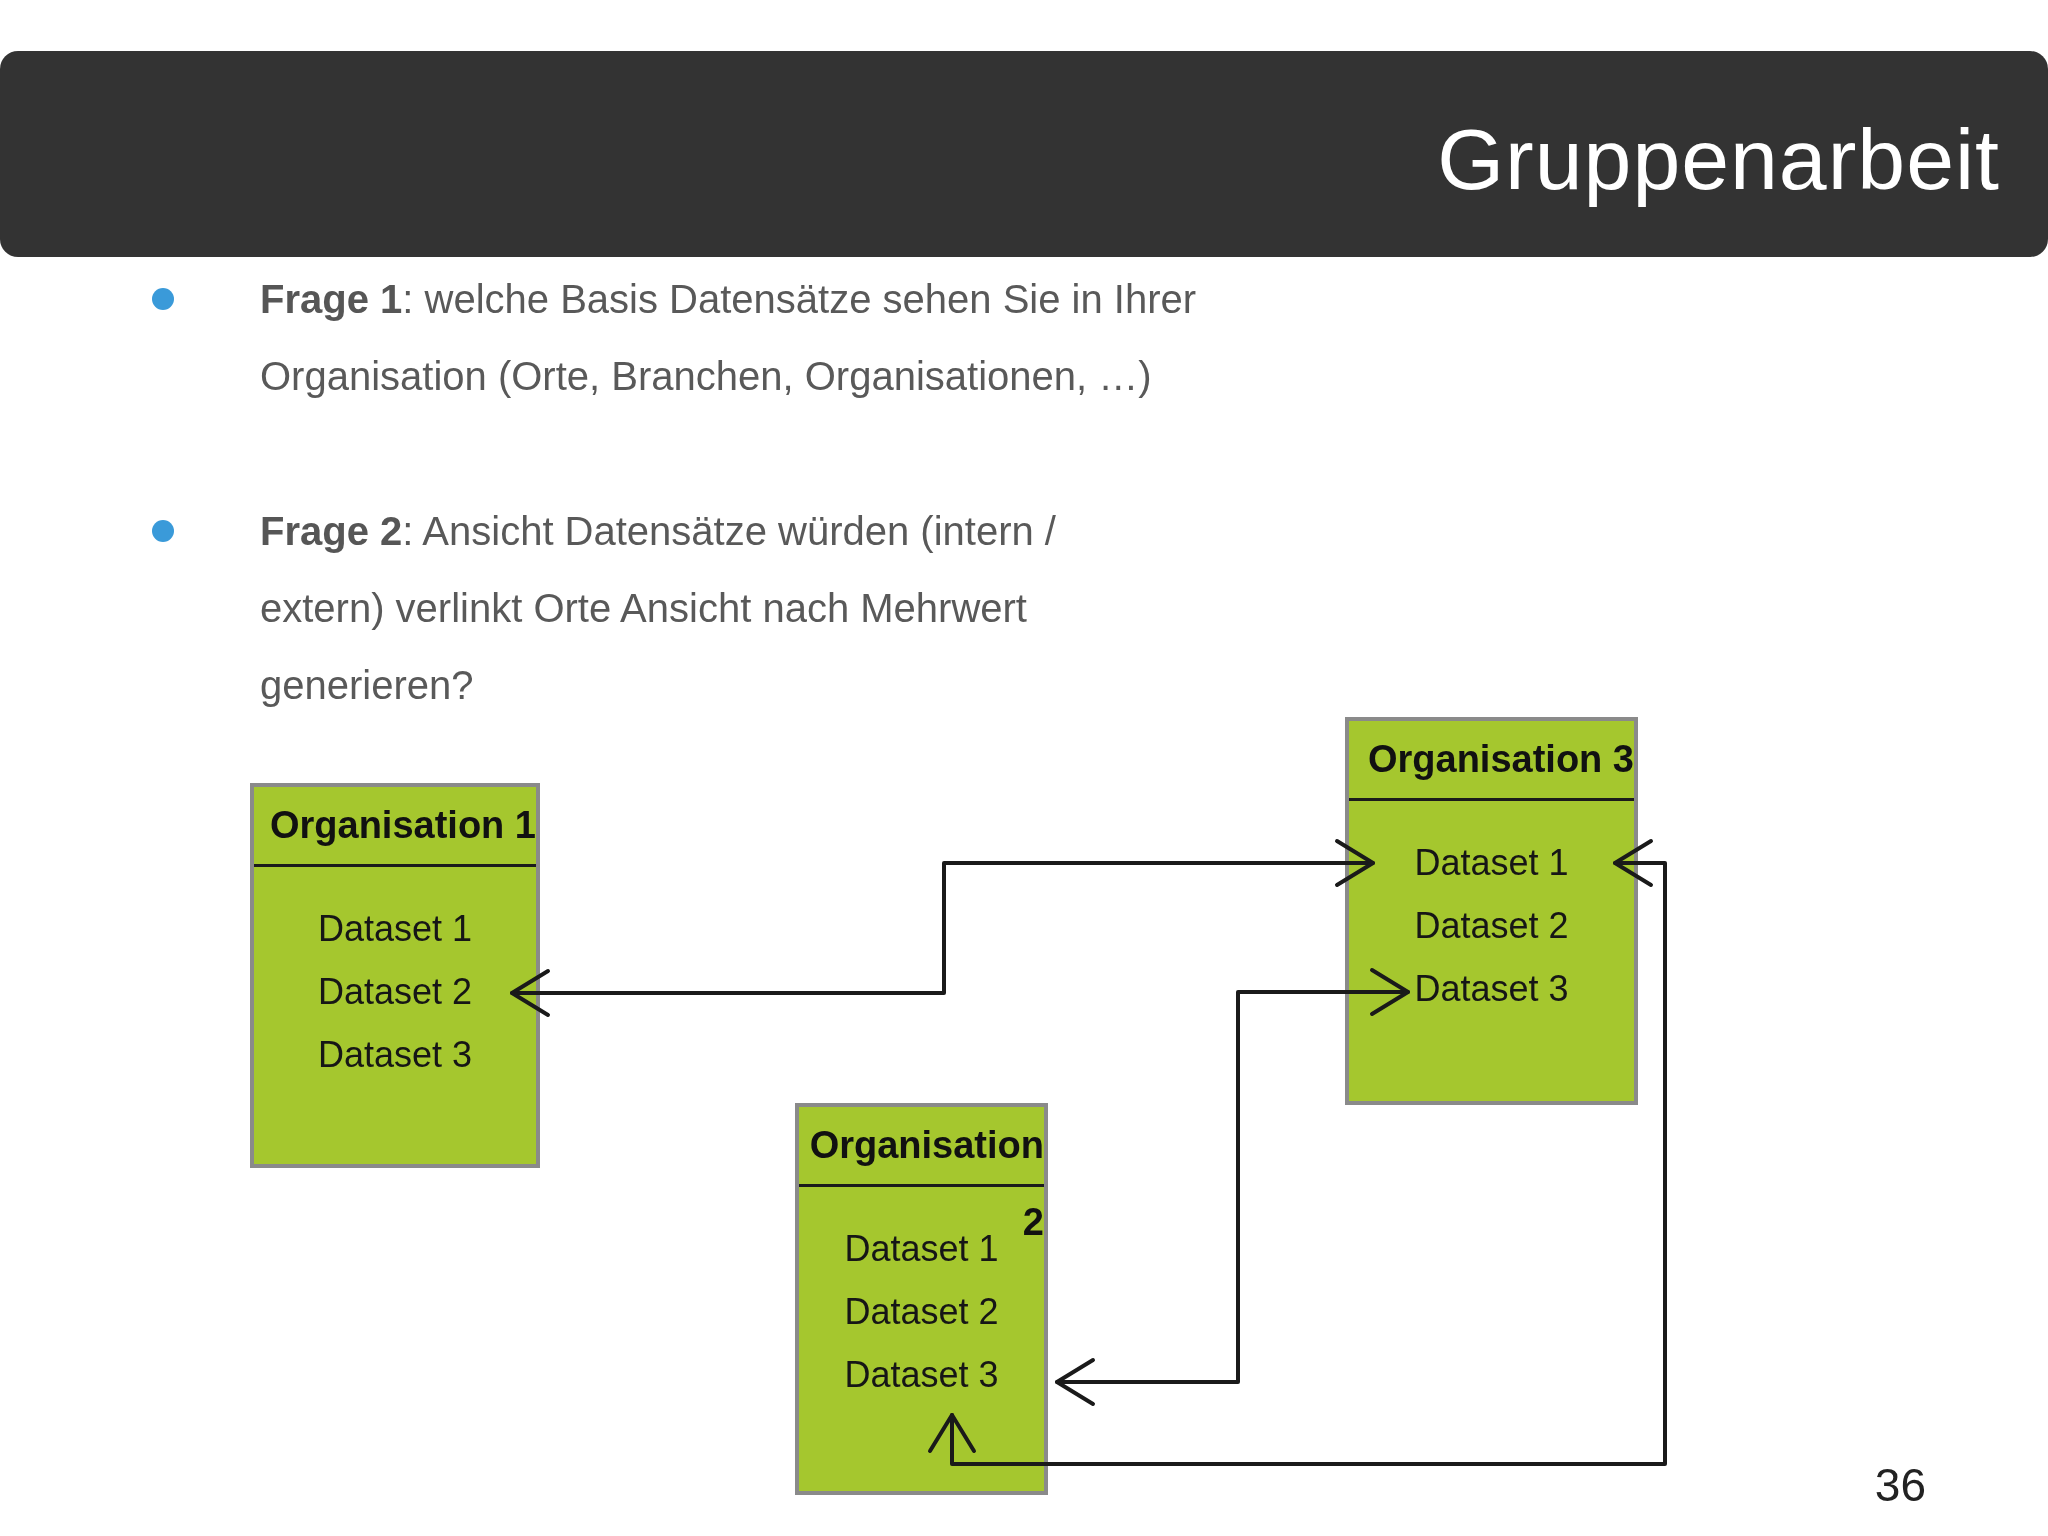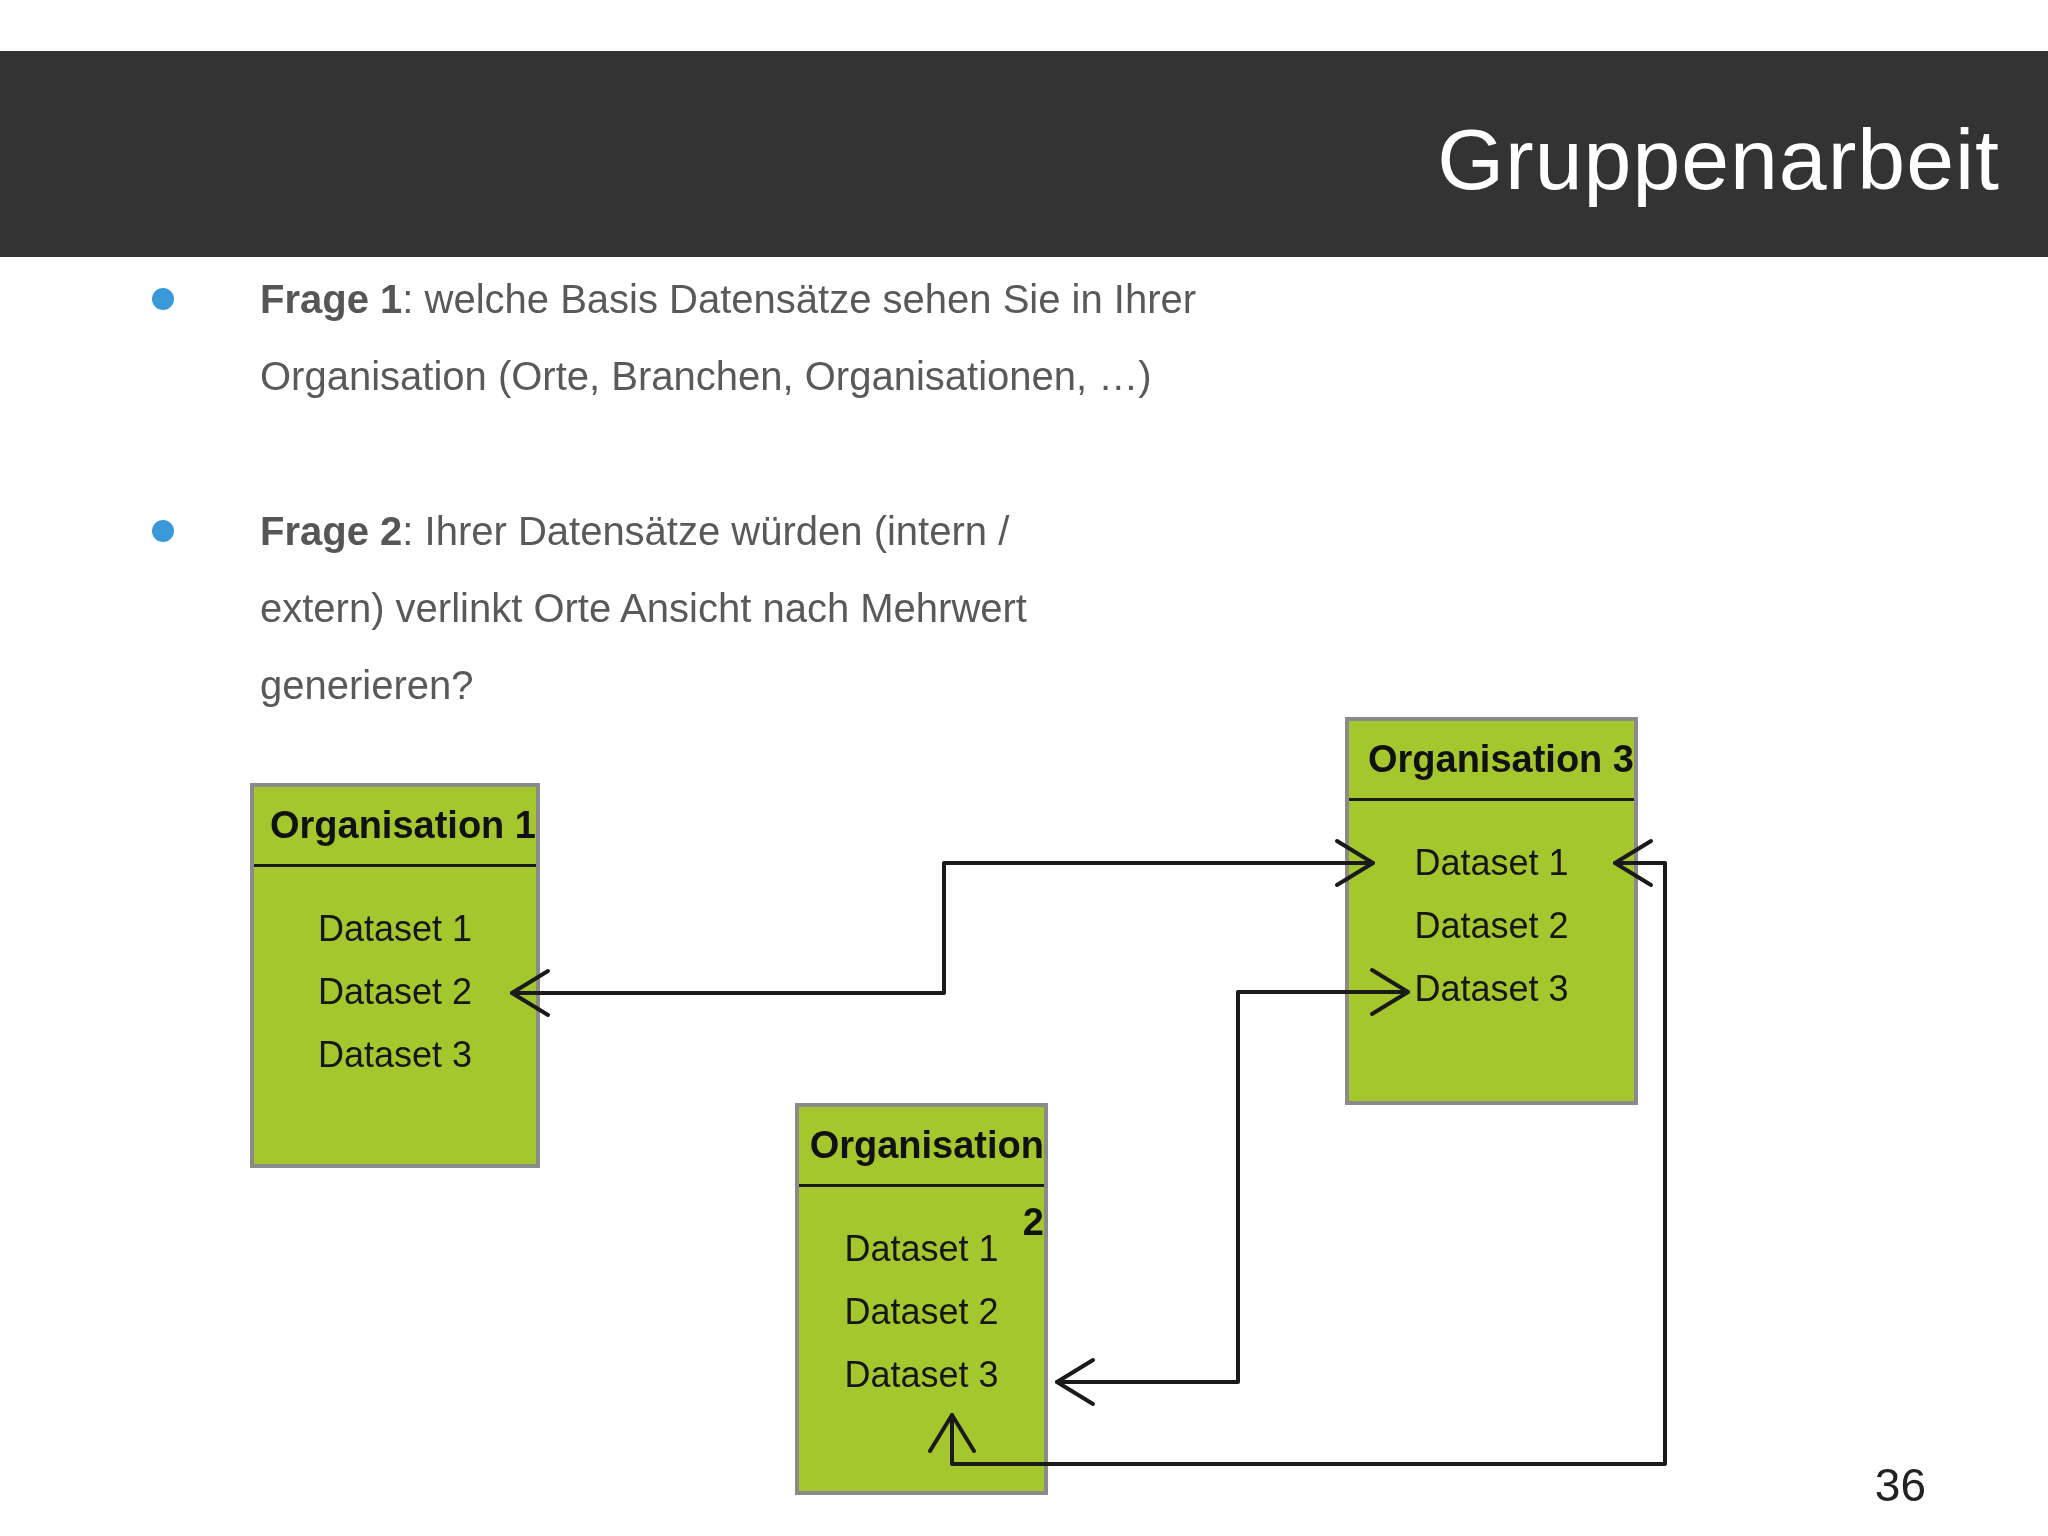--- a/index.html
+++ b/index.html
@@ -7,20 +7,21 @@
     position:relative;
     width:2048px;height:1536px;
     background:#ffffff;
     font-family:"Liberation Sans", sans-serif;
     overflow:hidden;
   }
   
   .header-bar{
     position:absolute;left:0;top:51px;width:2048px;height:206px;
     background:#333333;
+    border-radius:18px;
   }
   .slide-title{
     position:absolute;right:48px;top:0;height:206px;line-height:216px;
     color:#ffffff;font-size:86px;font-weight:400;letter-spacing:1px;
     white-space:nowrap;
   }
   
   .bullets{
     position:absolute;left:260px;top:261px;width:1660px;
     color:#595959;font-size:40px;line-height:77px;
@@ -74,21 +75,21 @@
   </div>
 
   <div class="bullets">
     <div class="bullet">
       <span class="dot"></span>
       <span class="bold">Frage 1</span><span>: welche Basis Datensätze sehen Sie in Ihrer</span><br>
       <span>Organisation (Orte, Branchen, Organisationen, …)</span>
     </div>
     <div class="bullet">
       <span class="dot"></span>
-      <span class="bold">Frage 2</span><span>: Ihrer Datensätze würden (intern /</span><br>
+      <span class="bold">Frage 2</span><span>: Ansicht Datensätze würden (intern /</span><br>
       <span>extern) verlinkt Orte Ansicht nach Mehrwert</span><br>
       <span>generieren?</span>
     </div>
   </div>
 
   <div class="org-box org-box-1">
     <div class="org-title">Organisation 1</div>
     <div class="org-items">
       <div class="org-item">Dataset 1</div>
       <div class="org-item">Dataset 2</div>

